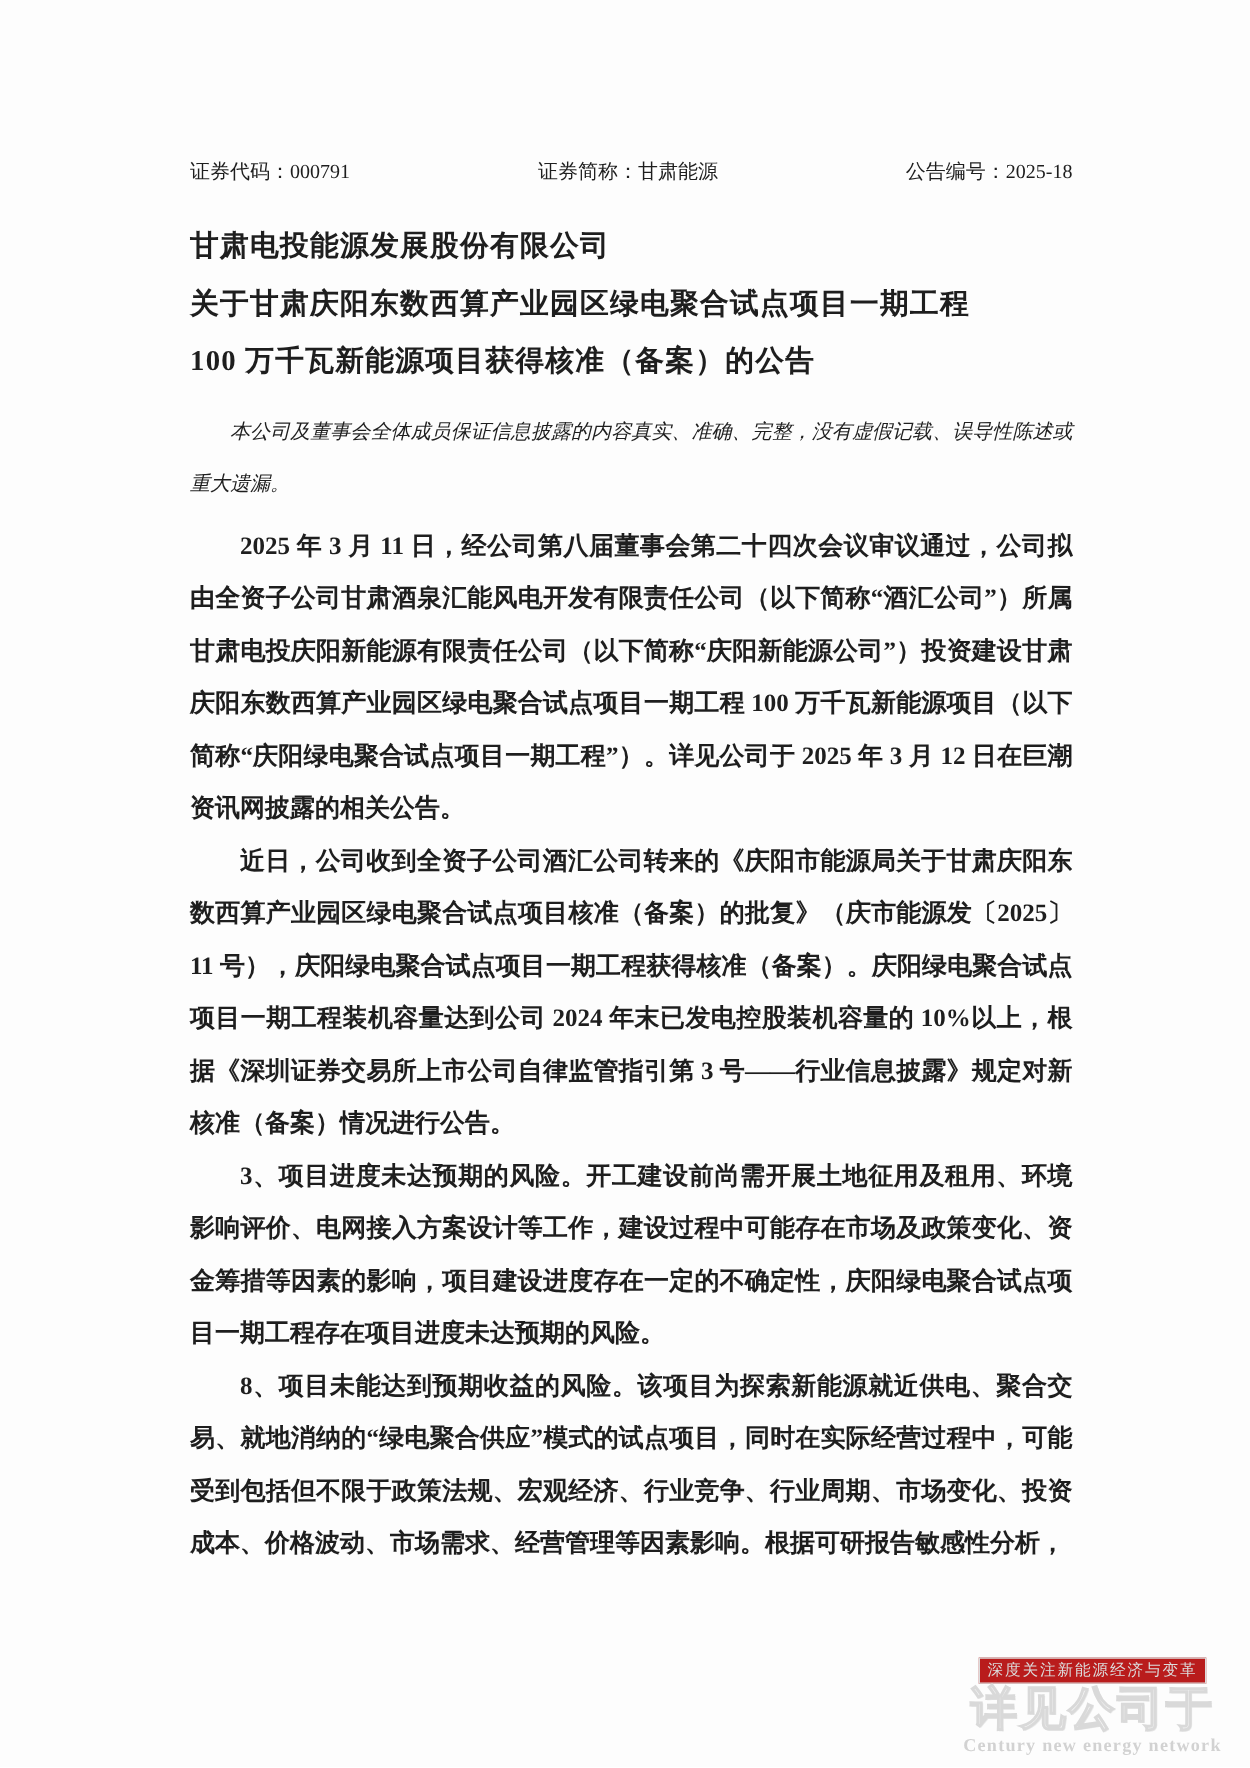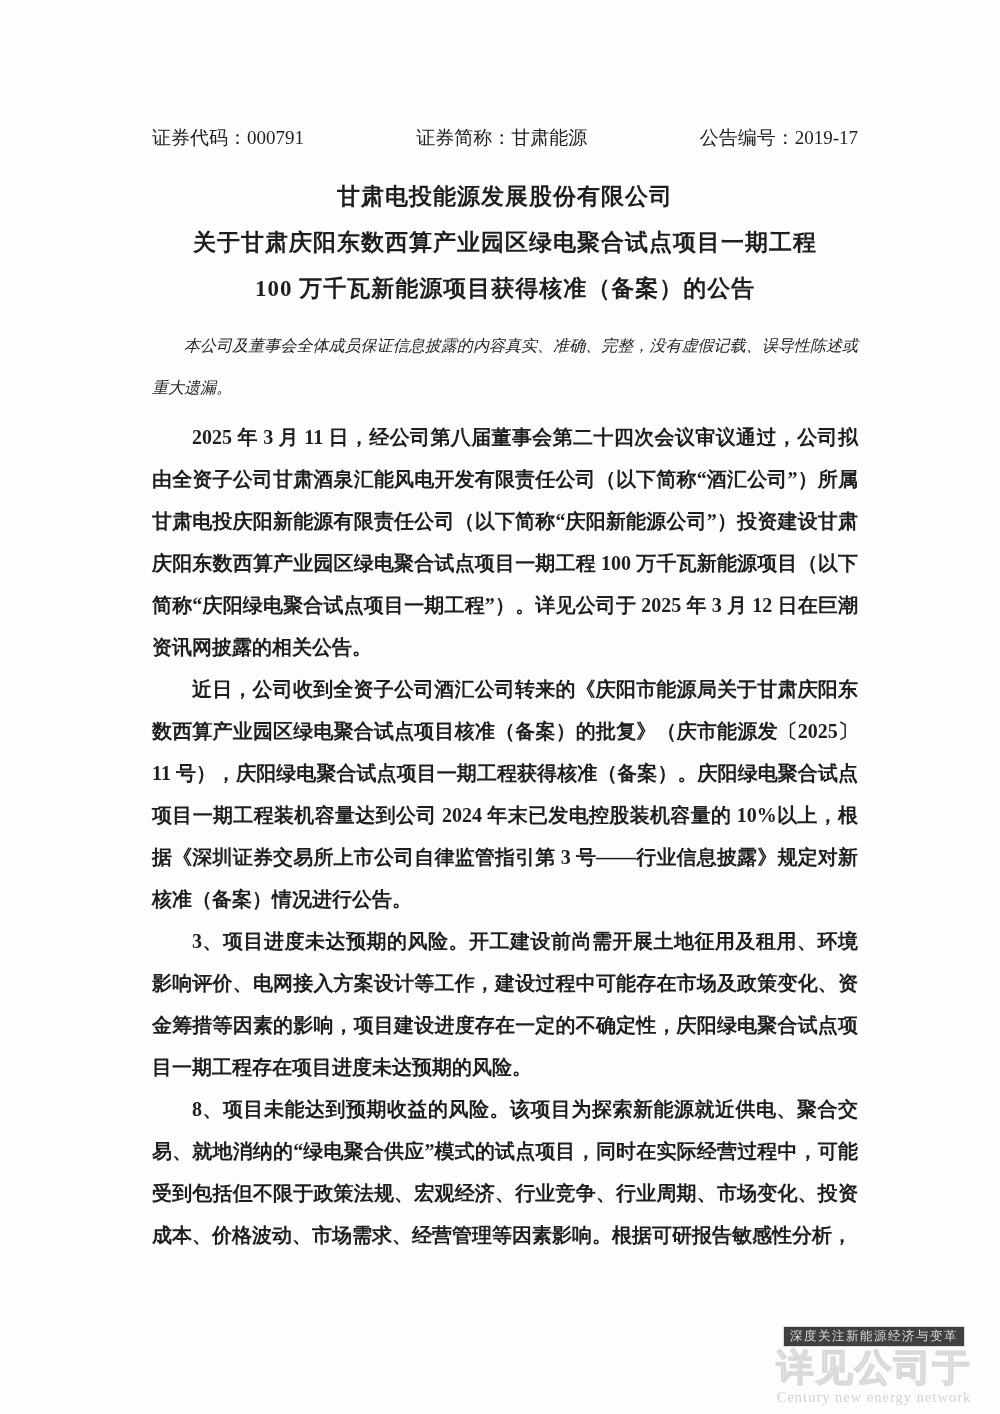--- a/index.html
+++ b/index.html
@@ -19,28 +19,27 @@
   .doc {
     position: absolute;
     left: 152px;
     top: 124px;
     width: 706px;
   }
   .header-row {
     display: flex;
     justify-content: space-between;
     align-items: baseline;
-    font-size: 19px;
+    font-size: 16px;
     line-height: 27px;
     white-space: nowrap;
     gap: 16px;
   }
   .title-block {
     margin-top: 23px;
-    text-align: center;
     font-weight: bold;
     font-size: 23px;
     line-height: 46px;
     letter-spacing: 1px;
   }
   .disclaimer {
     margin-top: 13px;
     margin-bottom: 7px;
     font-style: italic;
     font-size: 16px;
@@ -61,21 +60,21 @@
     right: 6px;
     bottom: 8px;
     width: 240px;
     text-align: center;
     user-select: none;
   }
   .wm-badge {
     display: inline-block;
     border: 1px solid #dcdcdc;
     color: #dcdcdc;
-    background: #404040;
+    background: #b91c1c;
     font-size: 12.5px;
     line-height: 17px;
     padding: 1px 6px;
     letter-spacing: 1.5px;
     font-family: "Liberation Sans", "DejaVu Sans", sans-serif;
   }
   .wm-brand {
     margin-top: 1px;
     font-size: 37px;
     font-weight: bold;
@@ -86,35 +85,35 @@
     text-shadow: 1px 1px 0 #e9e9e9;
     font-family: "Liberation Serif", "DejaVu Serif", serif;
     white-space: nowrap;
   }
   .wm-en {
     margin-top: 1px;
     font-size: 14.5px;
     line-height: 17px;
     color: #d2d2d2;
     letter-spacing: 1px;
-    font-weight: normal;
+    font-weight: bold;
     font-family: "Liberation Serif", "DejaVu Serif", serif;
     white-space: nowrap;
   }
 </style>
 </head>
 <body>
 
 <div class="page">
   <div class="doc">
 
     <div class="header-row">
       <span>证券代码：000791</span>
       <span>证券简称：甘肃能源</span>
-      <span>公告编号：2019-17</span>
+      <span>公告编号：2025-18</span>
     </div>
 
     <div class="title-block">
       <div>甘肃电投能源发展股份有限公司</div>
       <div>关于甘肃庆阳东数西算产业园区绿电聚合试点项目一期工程</div>
       <div>100 万千瓦新能源项目获得核准（备案）的公告</div>
     </div>
 
     <div class="disclaimer">本公司及董事会全体成员保证信息披露的内容真实、准确、完整，没有虚假记载、误导性陈述或重大遗漏。</div>
 

